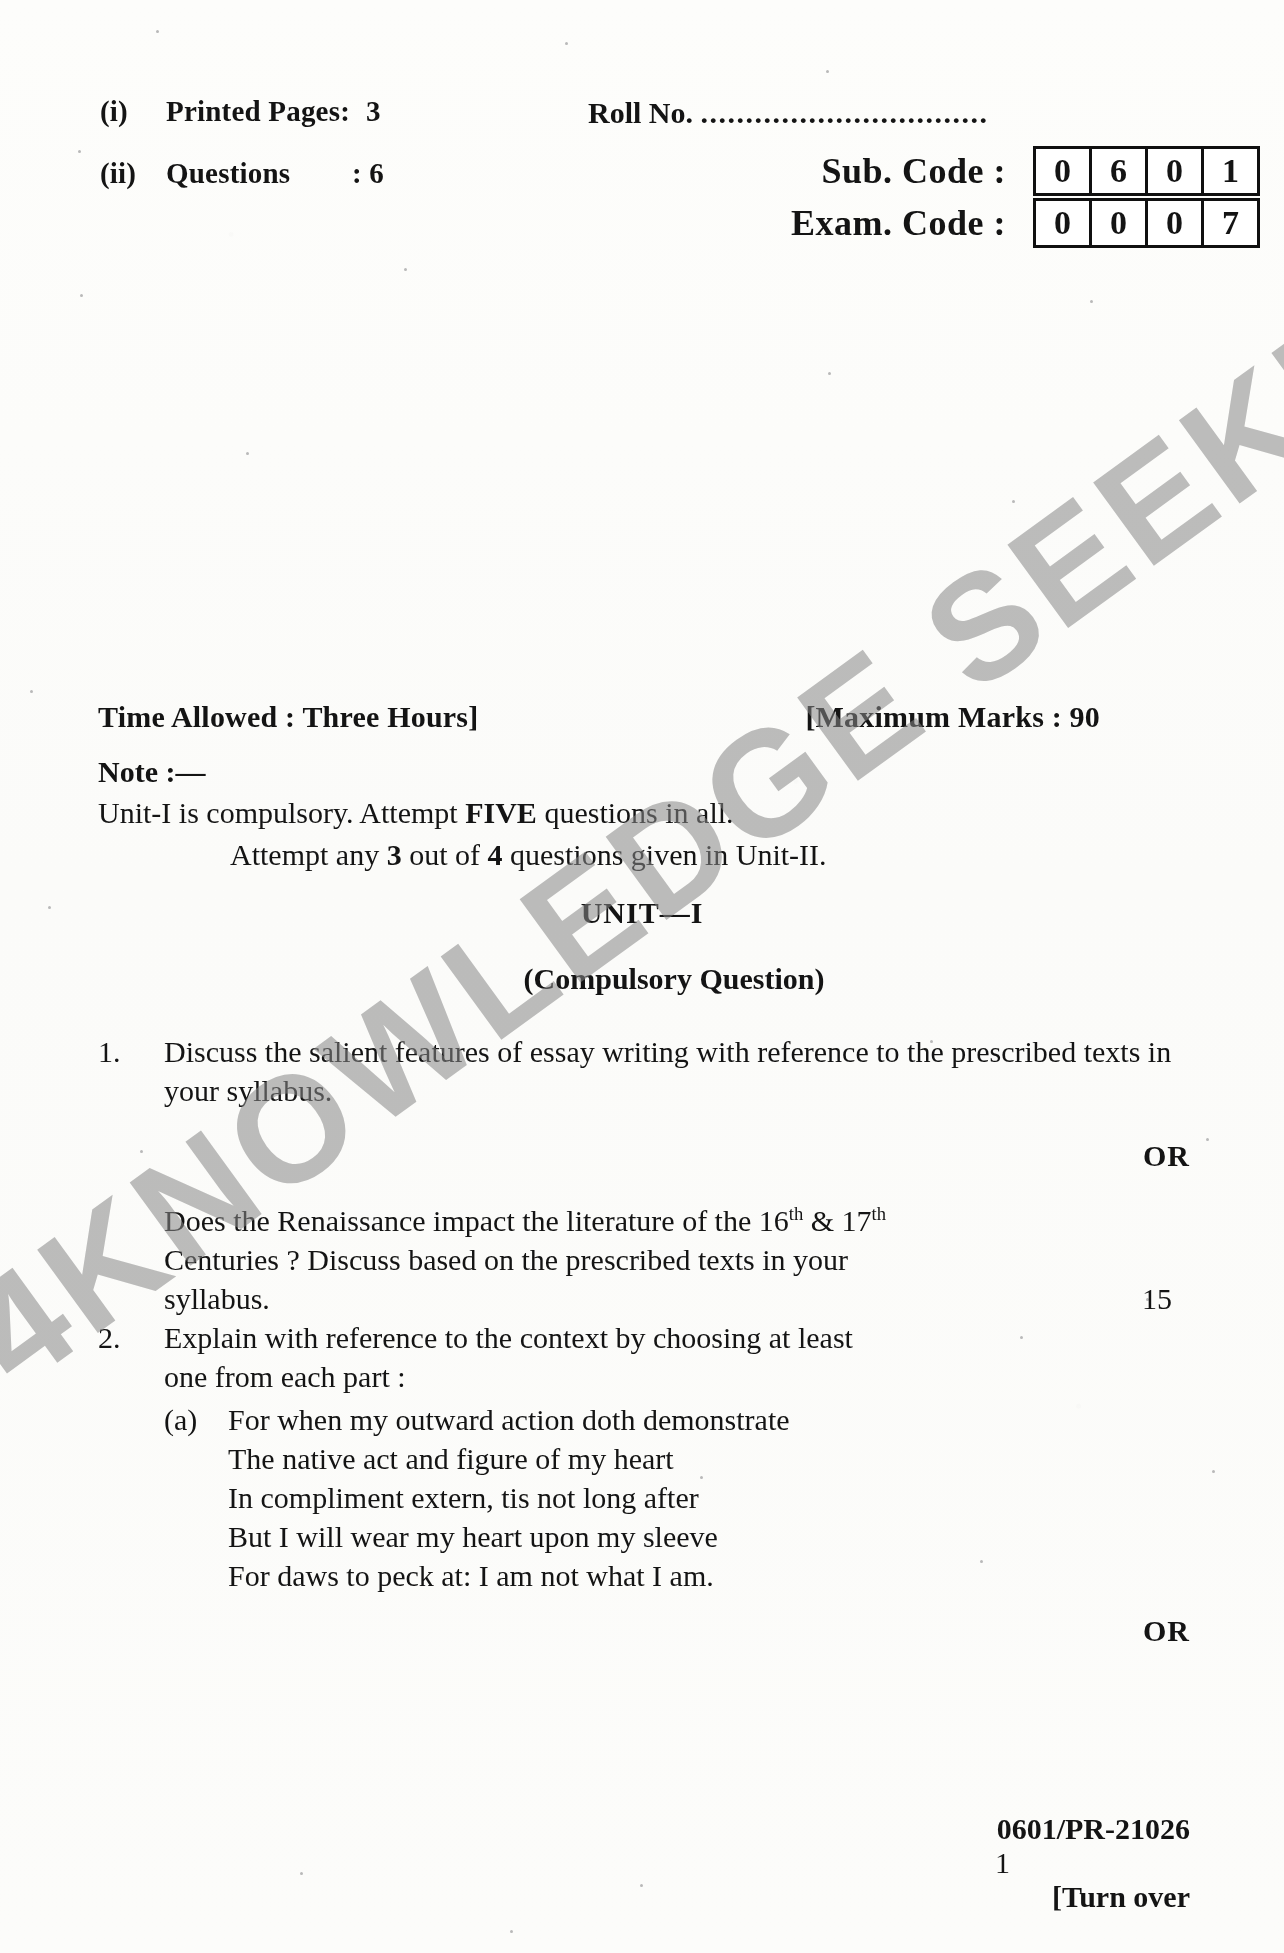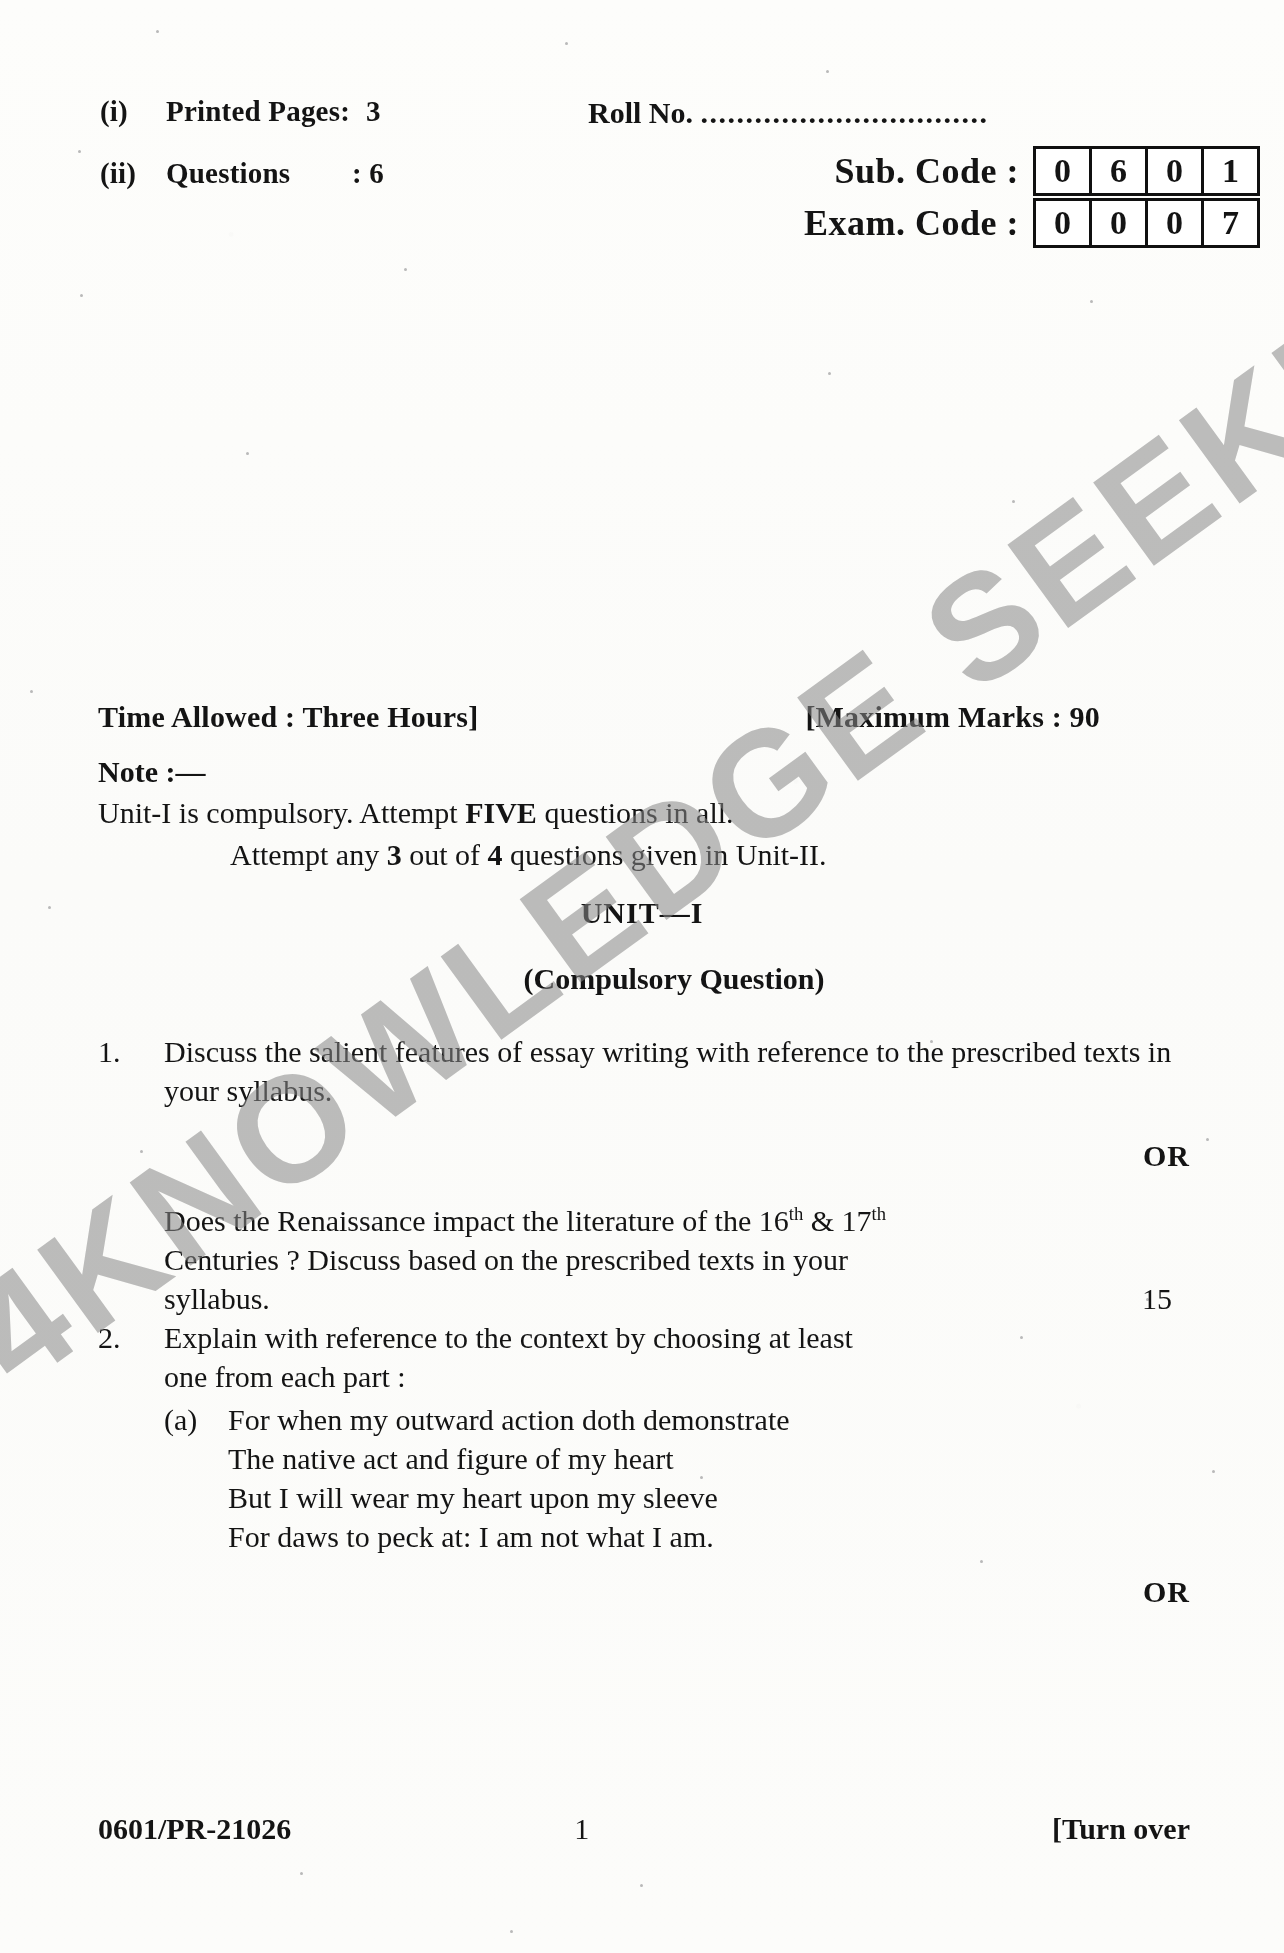--- a/index.html
+++ b/index.html
@@ -114,21 +114,21 @@
     align-items: center;
     justify-content: flex-end;
     margin-top: 16px;
   }
   .code-row.second { margin-top: 2px; }
   .code-label {
     font-weight: bold;
     font-size: 36px;
     letter-spacing: 0.5px;
     white-space: nowrap;
-    margin-right: 14px;
+    margin-right: 27px;
   }
   .code-boxes {
     display: flex;
     border: 3px solid #101010;
     background: #fff;
   }
   .code-cell {
     width: 53px;
     height: 44px;
     border-right: 3px solid #101010;
@@ -283,20 +283,21 @@
   
   .footer {
     position: absolute;
     left: 98px;
     top: 1812px;
     width: 1092px;
     display: flex;
     align-items: flex-end;
     font-weight: bold;
     font-size: 30px;
+    flex-direction: column;
   }
   .f-left { flex: 0 0 auto; }
   .f-center {
     flex: 1 1 auto;
     text-align: center;
     padding-right: 180px;
     font-weight: normal;
   }
   .f-right { flex: 0 0 auto; }
 </style>
@@ -417,20 +418,21 @@
         <p>Explain with reference to the context by choosing at least</p>
         <p>one from each part :</p>
       </span>
     </div>
 
     <div class="sub-item">
       <span class="sub-lbl">(a)</span>
       <span class="verse">
         <div>For when my outward action doth demonstrate</div>
         <div>The native act and figure of my heart</div>
+        <div>In compliment extern, tis not long after</div>
         <div>But I will wear my heart upon my sleeve</div>
         <div>For daws to peck at: I am not what I am.</div>
       </span>
     </div>
 
     <div class="or tight">OR</div>
   </div>
 
   <div class="footer">
     <span class="f-left">0601/PR-21026</span>

